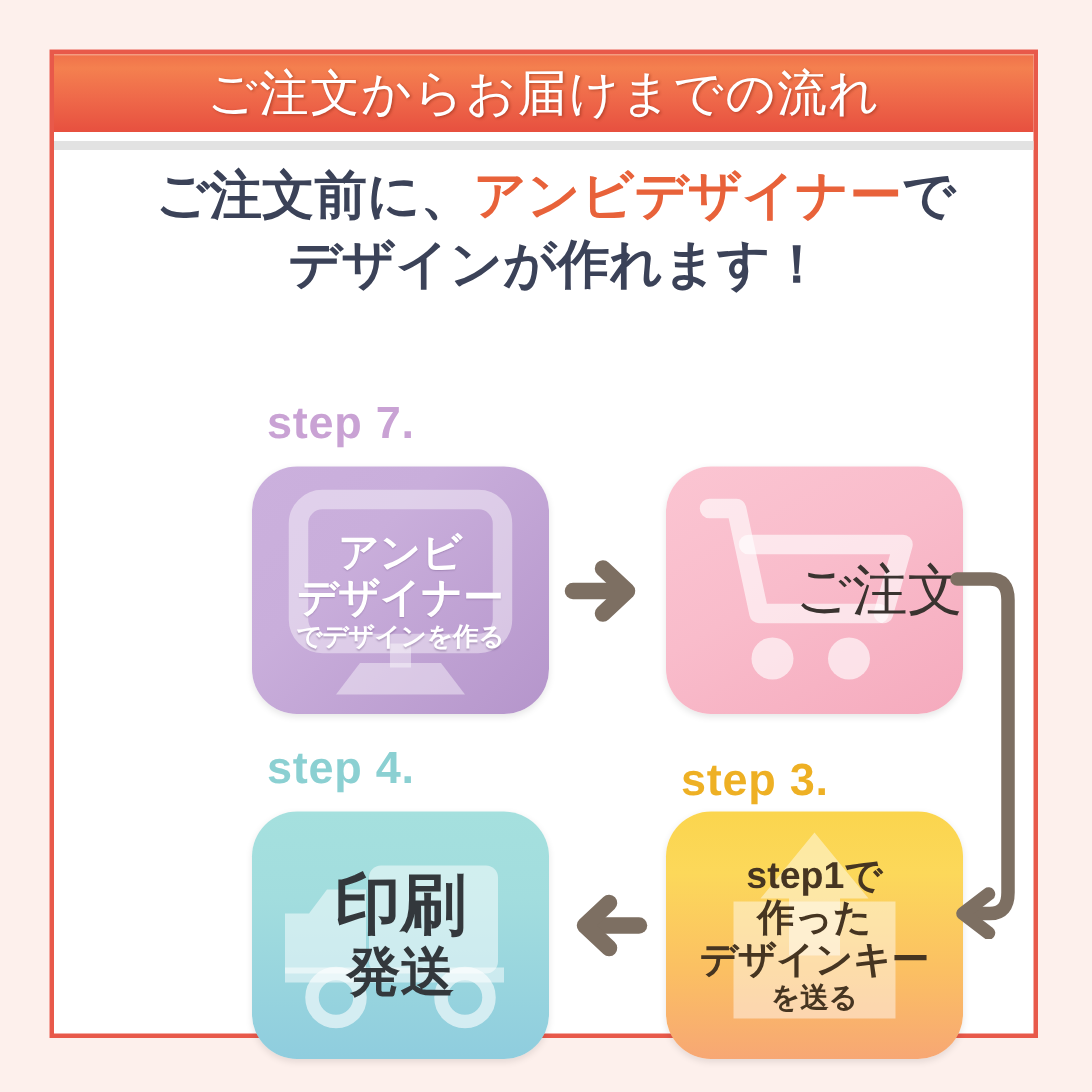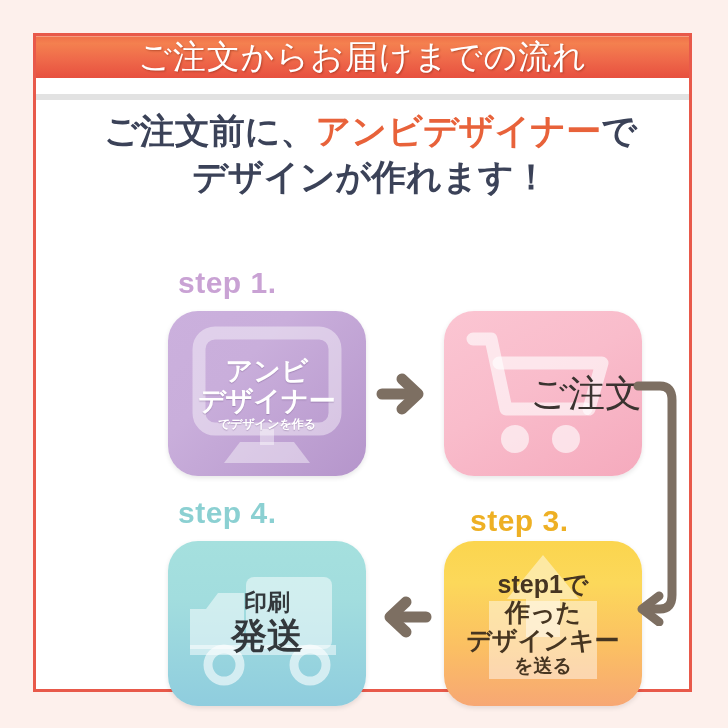--- a/index.html
+++ b/index.html
@@ -27,21 +27,21 @@
     border: 3px solid #e8594a;
     box-sizing: border-box;
   }
 
   
   #header-bar {
     position: absolute;
     left: 0;
     top: 0;
     width: 100%;
-    height: 42px;
+    height: 52px;
     background: linear-gradient(to bottom,
                 #f0714a 0%,
                 #f4804f 18%,
                 #ef6a4a 55%,
                 #e7503f 100%);
     box-shadow: inset 0 1px 0 rgba(255,255,255,.30);
     display: flex;
     align-items: center;
     justify-content: center;
     box-sizing: border-box;
@@ -119,21 +119,21 @@
   }
 
   
   #card1 {
     left: 132px; top: 275px;
     background: linear-gradient(135deg, #cbb0dd 0%, #c9aedb 35%, #b595cb 100%);
   }
   #card1 .caption { color: #ffffff; }
   #card1 .l1 { font-size: 27px; font-weight: bold; text-shadow: 0 1px 1px rgba(90,60,110,.30); text-align: right; }
   #card1 .l2 { font-size: 27px; font-weight: bold; text-shadow: 0 1px 1px rgba(90,60,110,.30); }
-  #card1 .l3 { font-size: 12px; font-weight: bold; margin-top: 2px; text-shadow: 0 1px 1px rgba(90,60,110,.30); }
+  #card1 .l3 { font-size: 17px; font-weight: bold; margin-top: 2px; text-shadow: 0 1px 1px rgba(90,60,110,.30); }
 
   
   #card2 {
     left: 408px; top: 275px;
     background: linear-gradient(150deg, #fbc5d2 0%, #f9bccb 45%, #f5aabd 100%);
   }
   #card2 .caption { color: #3a3330; padding-left: 43px; }
   #card2 .l1 {
     font-family: "DejaVu Serif", "Liberation Serif", serif;
     font-size: 37px; font-weight: 400;
@@ -149,21 +149,21 @@
   #card3 .l2 { font-size: 25px; font-weight: bold; }
   #card3 .l3 { font-size: 25px; font-weight: bold; }
   #card3 .l4 { font-size: 19px; font-weight: bold; margin-top: 1px; }
 
   
   #card4 {
     left: 132px; top: 505px;
     background: linear-gradient(to bottom, #a5e0de 0%, #a2ddde 35%, #8fcdde 100%);
   }
   #card4 .caption { color: #33383c; }
-  #card4 .l1 { font-size: 23px; font-weight: bold; }
+  #card4 .l1 { font-size: 44px; font-weight: bold; }
   #card4 .l2 { font-size: 36px; font-weight: bold; }
 
   
   .arrow-h {
     position: absolute;
     width: 60px;
     height: 60px;
   }
   #arrow-1-2 { left: 338px; top: 328px; }
   #arrow-3-4 { left: 338px; top: 551px; }
@@ -182,21 +182,21 @@
   </div>
   <div id="header-underline"></div>
 
   <div id="subtitle">
     <div class="sub-line">
       <span>ご注文前に、</span><span class="sub-hl">アンビデザイナー</span><span>で</span>
     </div>
     <div class="sub-line">デザインが作れます！</div>
   </div>
 
-  <div class="step-label" style="left:142px; top:230px; color:#c9a2d4;">step 1.</div>
+  <div class="step-label" style="left:142px; top:230px; color:#c9a2d4;">step 7.</div>
 
   <div class="card" id="card1">
     <div class="glyph">
       <svg viewBox="0 0 198 165" width="198" height="165">
         <rect x="31" y="22" width="136" height="96" rx="16" ry="16" fill="none" stroke="rgba(255,255,255,0.42)" stroke-width="13"></rect>
         <rect x="92" y="118" width="14" height="16" fill="rgba(255,255,255,0.42)"></rect>
         <path d="M56 152 L72 131 L126 131 L142 152 Z" fill="rgba(255,255,255,0.42)"></path>
       </svg>
     </div>
     <div class="caption">
@@ -216,21 +216,21 @@
         </g>
         <circle cx="71" cy="128" r="14" fill="rgba(255,255,255,0.62)"></circle>
         <circle cx="122" cy="128" r="14" fill="rgba(255,255,255,0.62)"></circle>
       </svg>
     </div>
     <div class="caption">
       <div class="l1">ご注文</div>
     </div>
   </div>
 
-  <div class="step-label" style="left:418px; top:468px; color:#eeb024;margin-left:16px;">step 3.</div>
+  <div class="step-label" style="left:418px; top:468px; color:#eeb024;">step 3.</div>
 
   <div class="card" id="card3">
     <div class="glyph">
       <svg viewBox="0 0 198 165" width="198" height="165">
         <g fill="rgba(255,255,255,0.46)">
           <path d="M99 14 L135 58 L116 58 L116 96 L82 96 L82 58 L63 58 Z"></path>
           <rect x="45" y="60" width="108" height="78"></rect>
         </g>
       </svg>
     </div>

